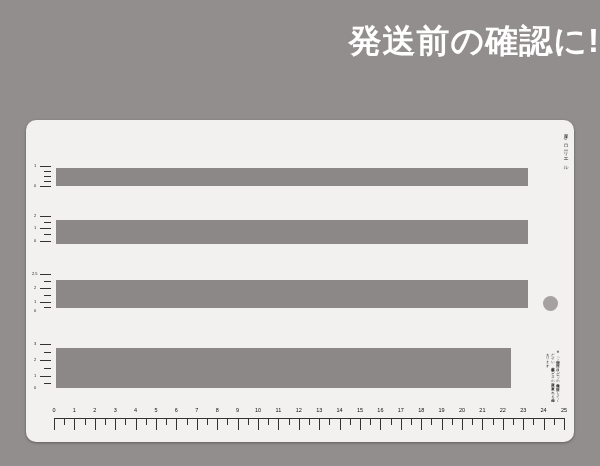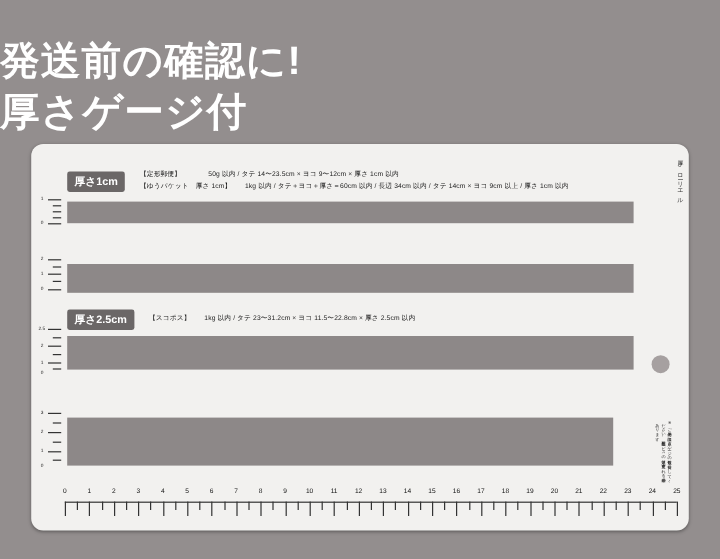--- a/index.html
+++ b/index.html
@@ -4,23 +4,23 @@
 <style>
   html,body{margin:0;padding:0;}
   body{
     width:600px;height:466px;
     background:#938e8e;
     font-family:"Liberation Sans","DejaVu Sans",sans-serif;
     overflow:hidden;
     position:relative;
   }
   .header{
-    text-align:left;
+    text-align:right;
     color:#ffffff;
-    padding-top:30px;
+    padding-top:20px;
     line-height:1.28;
     letter-spacing:1px;
   }
   .header .l1{font-size:33px;font-weight:bold;}
   .header .l2{font-size:33px;font-weight:bold;}
 
   .board{
     position:absolute;
     left:26px;top:120px;
     width:548px;height:322px;
@@ -115,36 +115,28 @@
     line-height:1.5;
     text-align:left;
     overflow:hidden;
   }
 </style>
 </head>
 <body>
 
 <div class="header">
   <div class="l1">発送前の確認に!</div>
-  <div class="l2">厚さゲージ付</div>
 </div>
 
 <div class="board">
   <div class="board-inner" id="board-inner">
 
     <div class="side-note">厚さ ローリエル</div>
     <div class="hole"></div>
 
-    <div class="gauge" style="top:22px;">
-      <span class="g-label">厚さ1cm</span>
-      <span class="g-lines">
-        <div>【定形郵便】　　　　50g 以内 / タテ 14〜23.5cm × ヨコ 9〜12cm × 厚さ 1cm 以内</div>
-        <div>【ゆうパケット　厚さ 1cm】　　1kg 以内 / タテ＋ヨコ＋厚さ＝60cm 以内 / 長辺 34cm 以内 / タテ 14cm × ヨコ 9cm 以上 / 厚さ 1cm 以内</div>
-      </span>
-    </div>
     <div class="bar" style="top:48px;width:472px;height:18px;"></div>
     <div class="vruler" style="top:44px;height:26px;">
       <span class="num" style="top:0px;">1</span>
       <span class="tick major" style="top:2px;"></span>
       <span class="tick" style="top:7px;"></span>
       <span class="tick" style="top:12px;"></span>
       <span class="tick" style="top:17px;"></span>
       <span class="num" style="top:20px;">0</span>
       <span class="tick major" style="top:22px;"></span>
     </div>
@@ -154,26 +146,20 @@
       <span class="num" style="top:0px;">2</span>
       <span class="tick major" style="top:2px;"></span>
       <span class="tick" style="top:8px;"></span>
       <span class="num" style="top:12px;">1</span>
       <span class="tick major" style="top:14px;"></span>
       <span class="tick" style="top:20px;"></span>
       <span class="num" style="top:25px;">0</span>
       <span class="tick major" style="top:27px;"></span>
     </div>
 
-    <div class="gauge" style="top:138px;">
-      <span class="g-label">厚さ2.5cm</span>
-      <span class="g-lines">
-        <div>【スコポス】　　1kg 以内 / タテ 23〜31.2cm × ヨコ 11.5〜22.8cm × 厚さ 2.5cm 以内</div>
-      </span>
-    </div>
     <div class="bar" style="top:160px;width:472px;height:28px;"></div>
     <div class="vruler" style="top:152px;height:42px;">
       <span class="num" style="top:0px;left:-2px;">2.5</span>
       <span class="tick major" style="top:2px;"></span>
       <span class="tick" style="top:9px;"></span>
       <span class="num" style="top:14px;">2</span>
       <span class="tick major" style="top:16px;"></span>
       <span class="tick" style="top:23px;"></span>
       <span class="num" style="top:28px;">1</span>
       <span class="tick major" style="top:30px;"></span>

